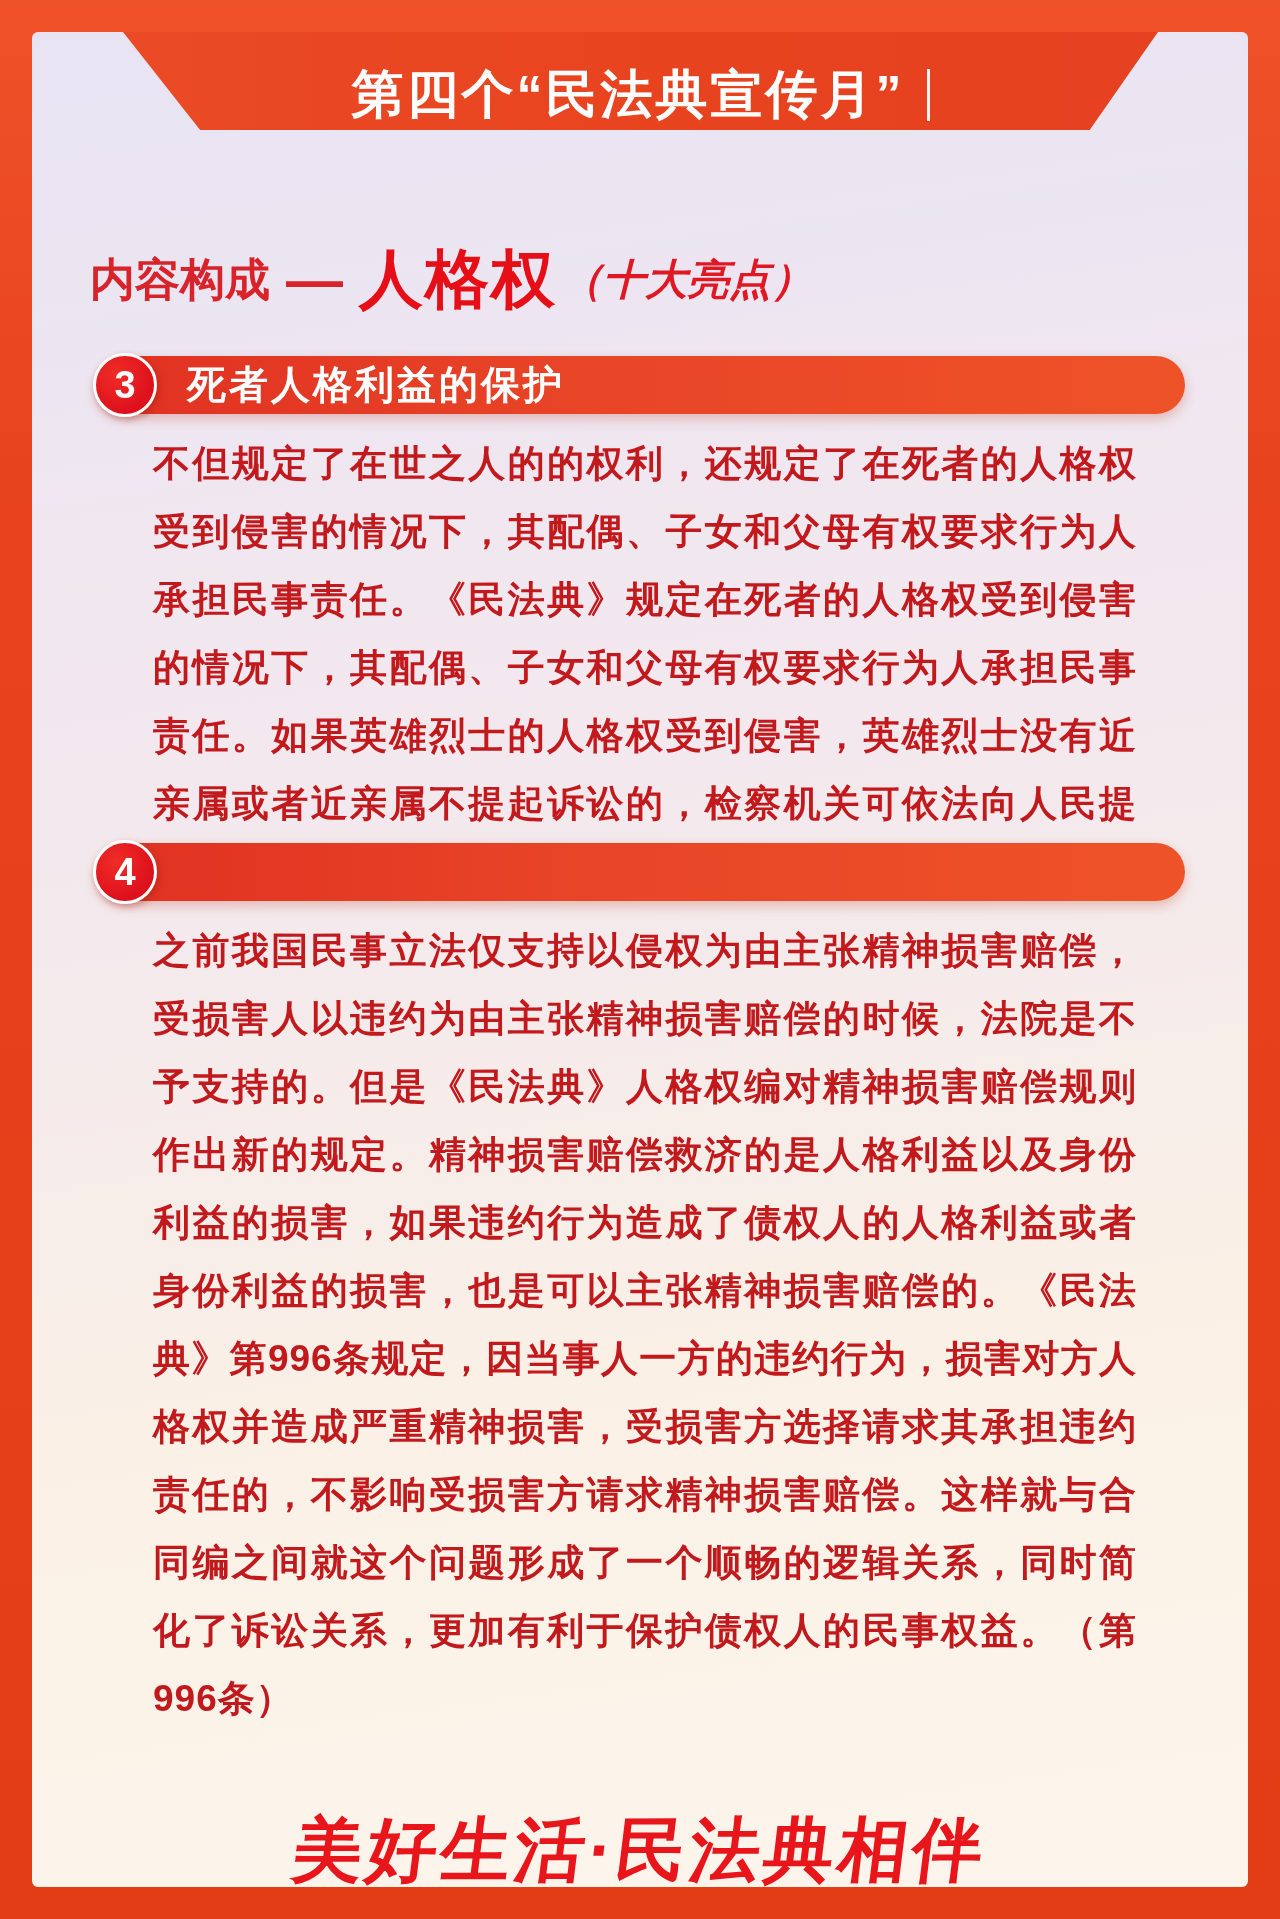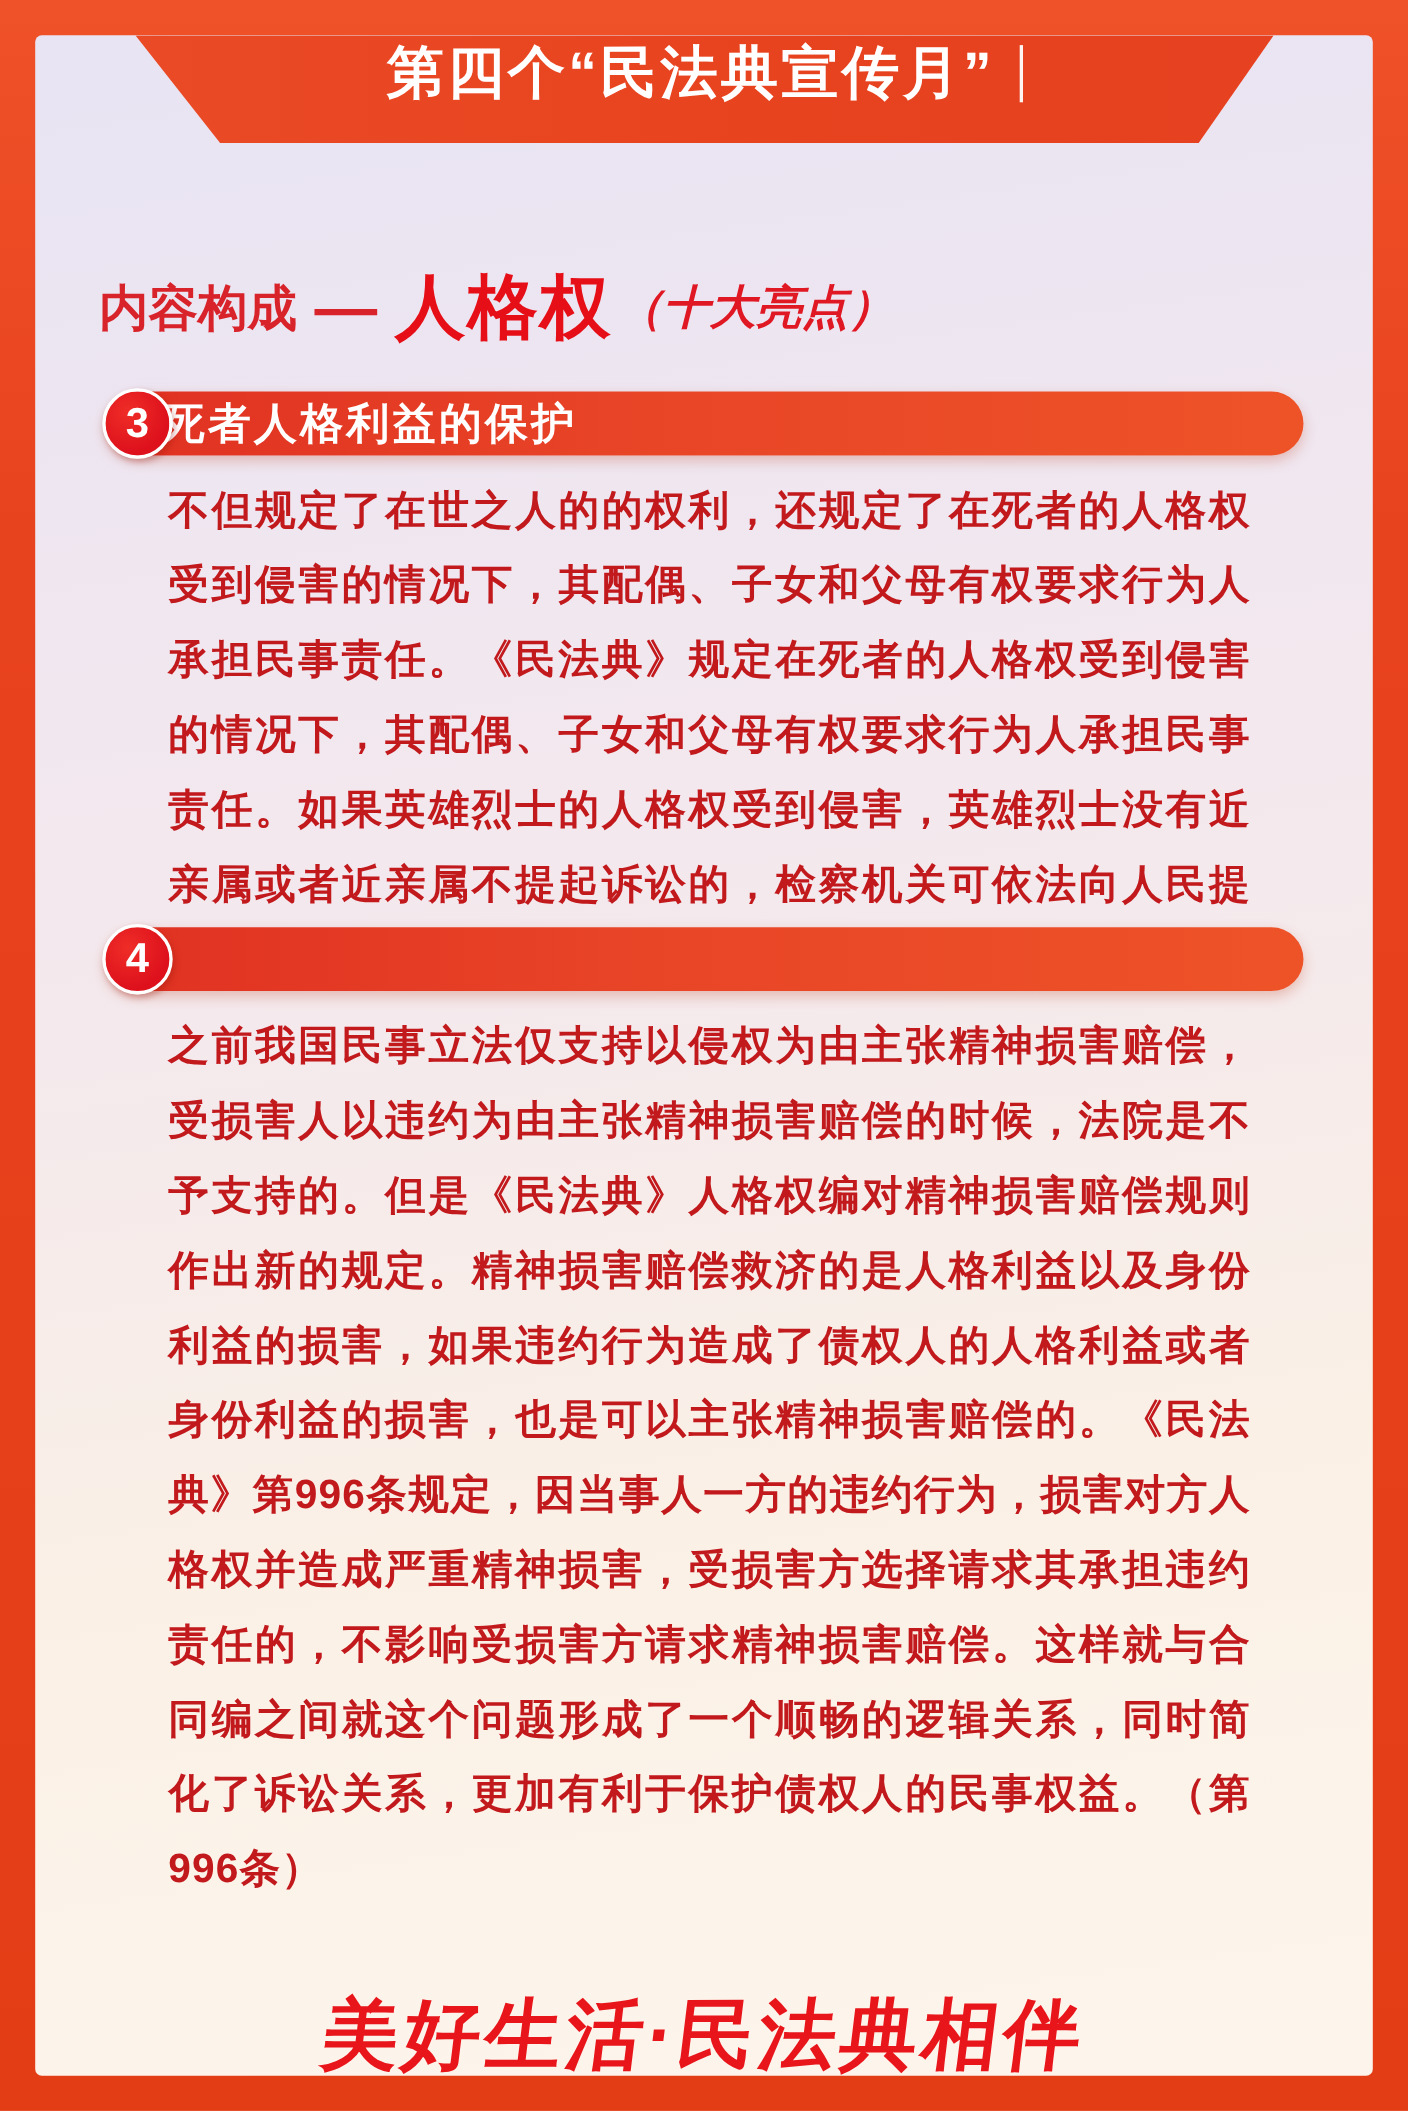--- a/index.html
+++ b/index.html
@@ -26,21 +26,21 @@
     position:absolute;inset:32px;border-radius:6px;overflow:hidden;
     background:linear-gradient(172deg,
       var(--bg-top,#e8e4f3) 0%, #ebe5f2 12%, #f1e7ef 30%,
       var(--bg-mid,#f4e9ec) 46%, #faf0e6 70%, var(--bg-bottom,#fdf5ec) 100%);
   }
   
   .banner{
     position:absolute;top:0;left:91px;width:1035px;height:98px;
     background:linear-gradient(90deg,#ea4a26 0%,var(--banner,#e8431f) 55%,#e64120 100%);
     clip-path:polygon(0 0,100% 0,93.4% 100%,7.45% 100%);
-    display:flex;align-items:flex-start;justify-content:center;
+    display:flex;align-items:flex-end;justify-content:center;
   }
   .banner-row{display:flex;align-items:center;gap:22px;}
   .banner-text{
     color:var(--text-white,#fff);font-size:52px;font-weight:700;letter-spacing:3px;
     white-space:nowrap;
   }
   .banner-divider{width:3px;height:52px;background:rgba(255,255,255,.95);}
   
   .heading{
     position:absolute;top:204px;left:58px;
@@ -62,21 +62,21 @@
   }
   .num-circle{
     position:absolute;left:-2px;top:-3px;width:64px;height:64px;border-radius:50%;
     background:radial-gradient(circle at 35% 32%,#ef2d27 0%,var(--circle,#dd101c) 70%);
     border:3px solid var(--text-white,#fff);
     display:flex;align-items:center;justify-content:center;
     color:var(--text-white,#fff);font-size:38px;font-weight:800;
     box-shadow:2px 3px 6px rgba(150,20,10,.35);
   }
   .bar-title{
-    margin-left:52px;color:var(--text-white,#fff);
+    margin-left:92px;color:var(--text-white,#fff);
     font-size:39px;font-weight:800;letter-spacing:3px;white-space:nowrap;
   }
   .body-text{
     margin:16px 48px 0 58px;
     font-size:37px;line-height:68px;font-weight:600;letter-spacing:1px;
     color:var(--body-text,#c2191d);
     text-align:justify;text-justify:inter-ideograph;
   }
   
   .footer{position:absolute;left:0;right:0;top:1772px;text-align:center;}

